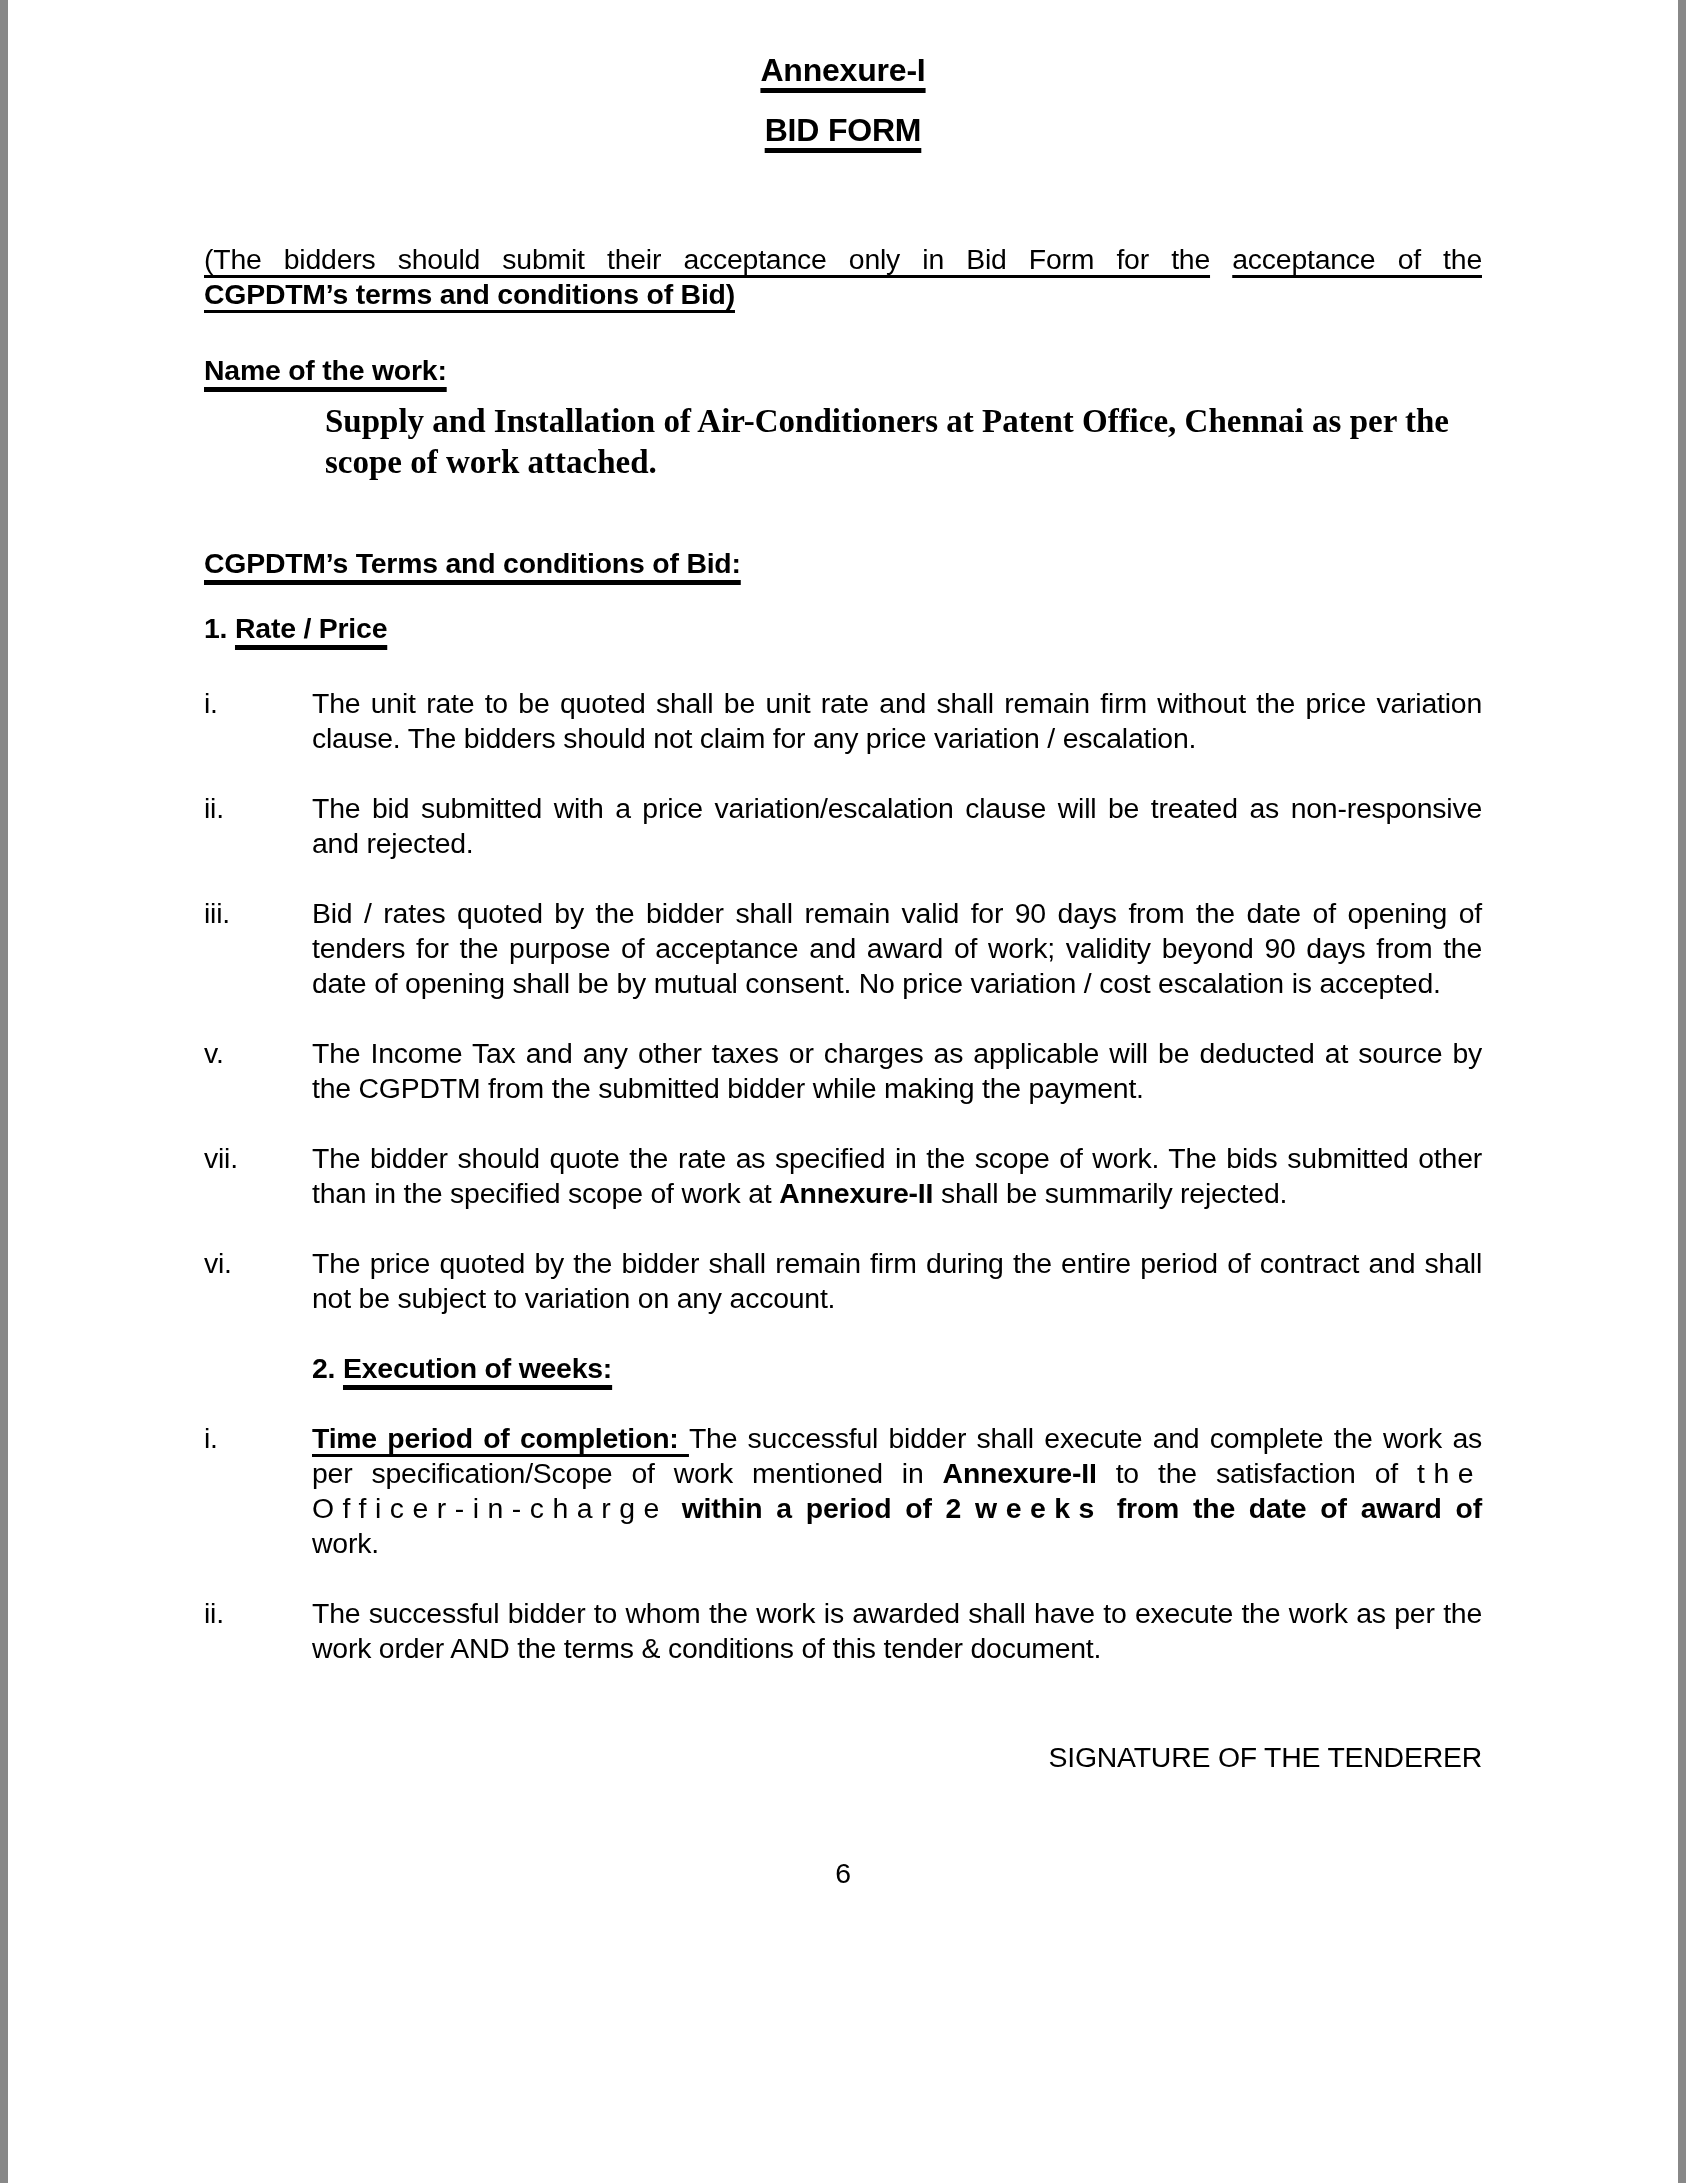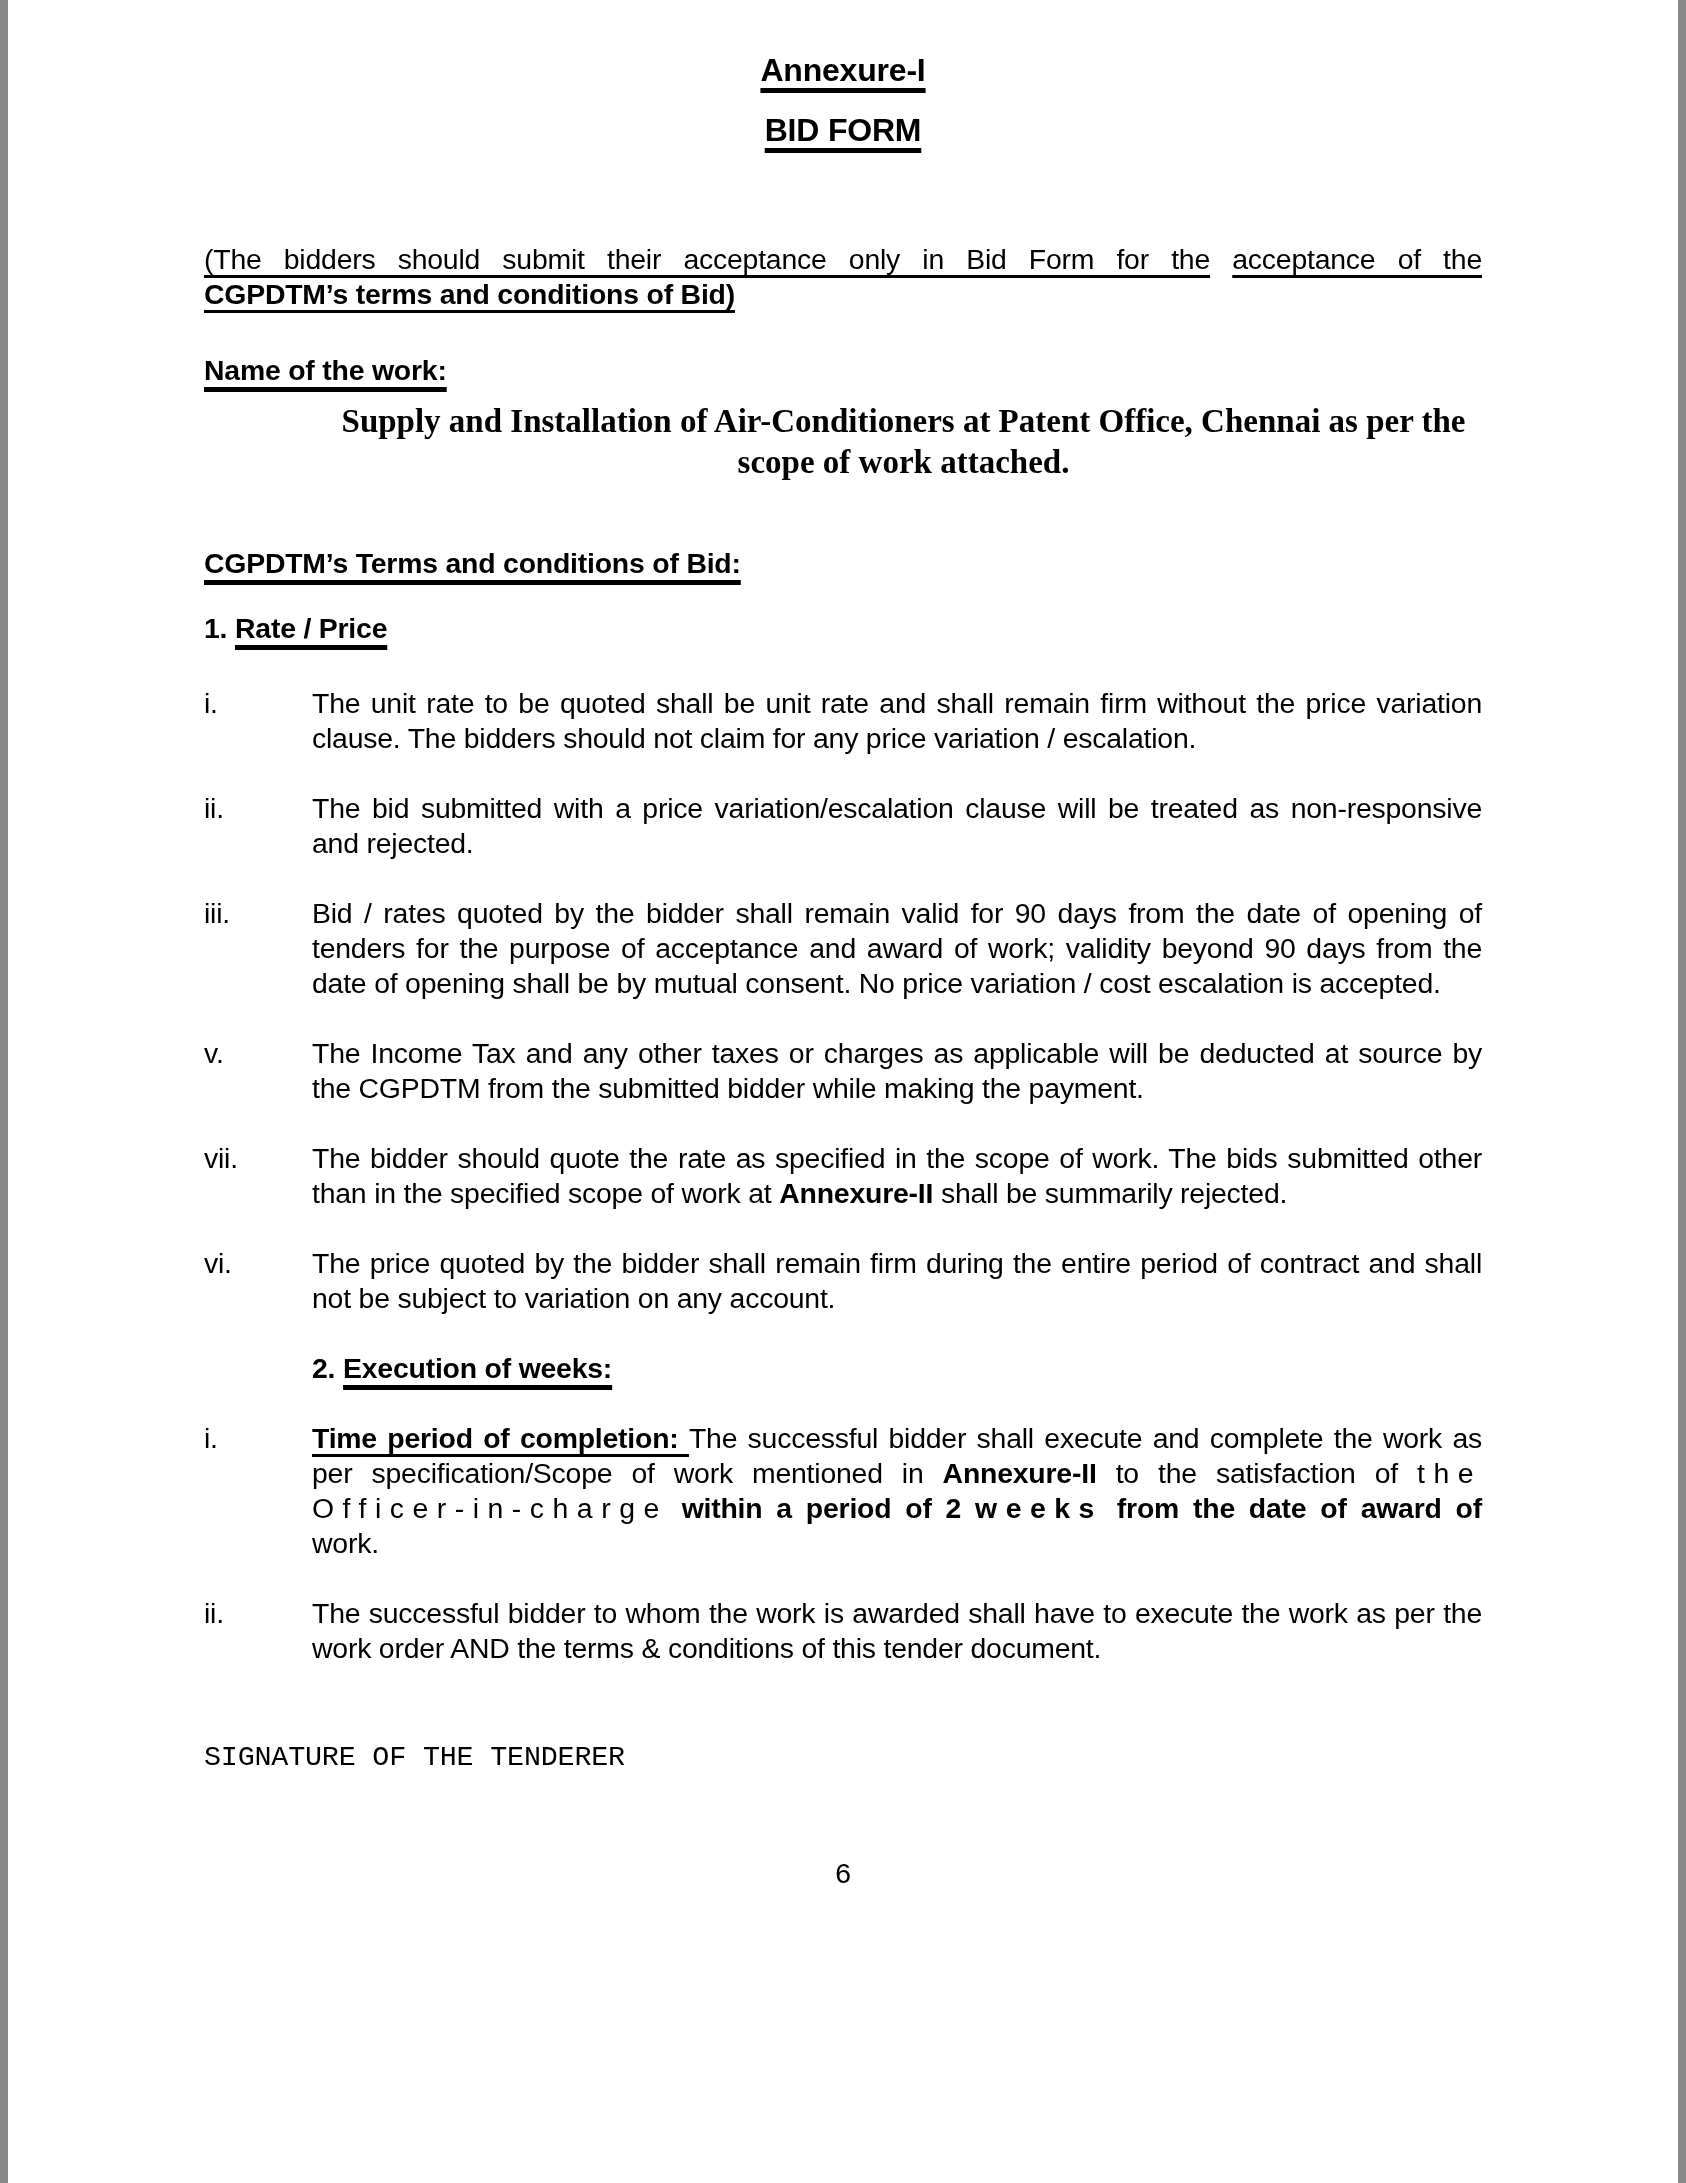--- a/index.html
+++ b/index.html
@@ -14,29 +14,29 @@
   .hu{text-decoration:underline;text-decoration-thickness:4.6px;text-underline-offset:7.3px;}
   .ls{letter-spacing:0.30em;}
   .title-line{text-align:center;font-size:32px;line-height:37px;}
   .title-line.second{margin-top:22.5px;}
   .intro1{margin:93px 0 0 0;text-align:justify;text-align-last:justify;}
   .intro2{margin:0;text-align:left;font-weight:bold;}
   .name-label{margin:41px 0 0 0;}
   .work-desc{
     margin:13.2px 0 0 121px;max-width:1164px;
     font-family:"Liberation Serif",serif;font-weight:700;
-    font-size:33px;line-height:41px;letter-spacing:0;text-align:center;
+    font-size:33px;line-height:41px;letter-spacing:0;text-align:left;
   }
   .terms-head{margin:63px 0 0 0;}
   .sec1-head{margin:30px 0 6px 0;}
   .item{position:relative;padding-left:108px;margin:35px 0 0 0;text-align:justify;}
   .items-first .item:first-child{margin-top:40px;}
   .item .marker{position:absolute;left:0;top:0;text-align:left;}
   .sec2-head{position:relative;padding-left:108px;margin:35px 0 0 0;}
-  .signature{margin:74px 0 0 0;text-align:left;font-family:Liberation Mono, monospace;}
+  .signature{margin:74px 0 0 0;text-align:right;}
   .pageno{margin:81px 0 0 0;text-align:center;}
   p{margin:0;}
 </style>
 </head>
 <body>
 
 <div class="page">
 
   <div class="title-line">
     <span class="b hu">Annexure-I</span>

